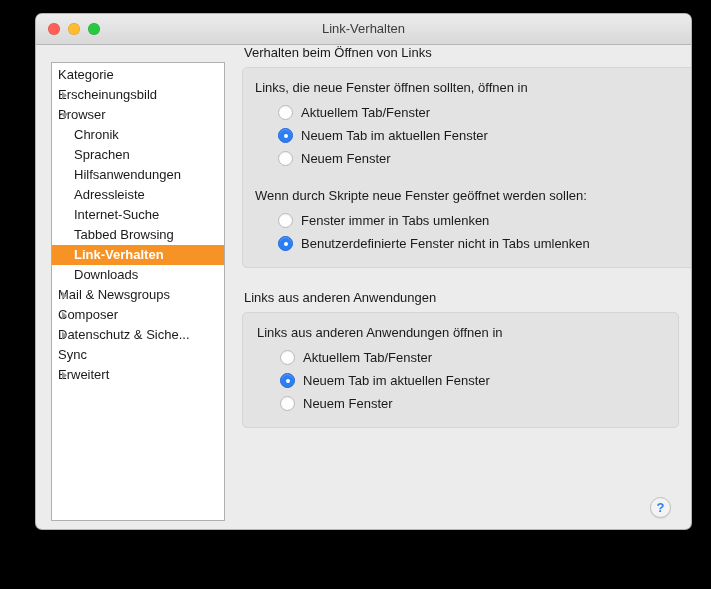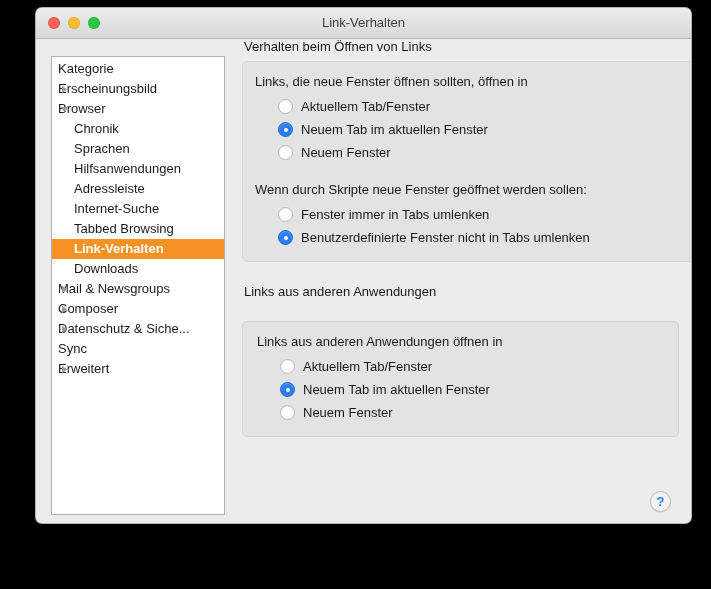--- a/index.html
+++ b/index.html
@@ -10,21 +10,21 @@
     height: 589px;
     overflow: hidden;
     font-family: "Liberation Sans", sans-serif;
     -webkit-font-smoothing: antialiased;
   }
 
   
   #window {
     position: absolute;
     left: 36px;
-    top: 8px;
+    top: 14px;
     width: 655px;
     height: 515px;
     background: #ececec;
     border-radius: 6px;
     box-shadow: 0 0 0 1px #b4b4b4;
     overflow: hidden;
   }
 
   #titlebar {
     position: relative;
@@ -305,21 +305,21 @@
           <div class="group-heading" style="margin-top: 18px; margin-bottom: 6px;">Wenn durch Skripte neue Fenster geöffnet werden sollen:</div>
           <div class="radio-row" style="margin-left: 23px;">
             <span class="radio"></span>
             <span class="radio-label">Fenster immer in Tabs umlenken</span>
           </div>
           <div class="radio-row" style="margin-left: 23px;">
             <span class="radio checked"></span>
             <span class="radio-label">Benutzerdefinierte Fenster nicht in Tabs umlenken</span>
           </div>
         </div>
-        <div class="section-title" style="margin-top: 22px; margin-left: 2px; margin-bottom: 22px;">Links aus anderen Anwendungen</div>
+        <div class="section-title" style="margin-top: 22px; margin-left: 2px; margin-bottom: 7px;">Links aus anderen Anwendungen</div>
         <div class="groupbox" style="width: 437px; padding: 12px 0px 12px 14px;">
           <div class="group-heading" style="margin-top: 0px; margin-bottom: 6px;">Links aus anderen Anwendungen öffnen in</div>
           <div class="radio-row" style="margin-left: 23px;">
             <span class="radio"></span>
             <span class="radio-label">Aktuellem Tab/Fenster</span>
           </div>
           <div class="radio-row" style="margin-left: 23px;">
             <span class="radio checked"></span>
             <span class="radio-label">Neuem Tab im aktuellen Fenster</span>
           </div>

